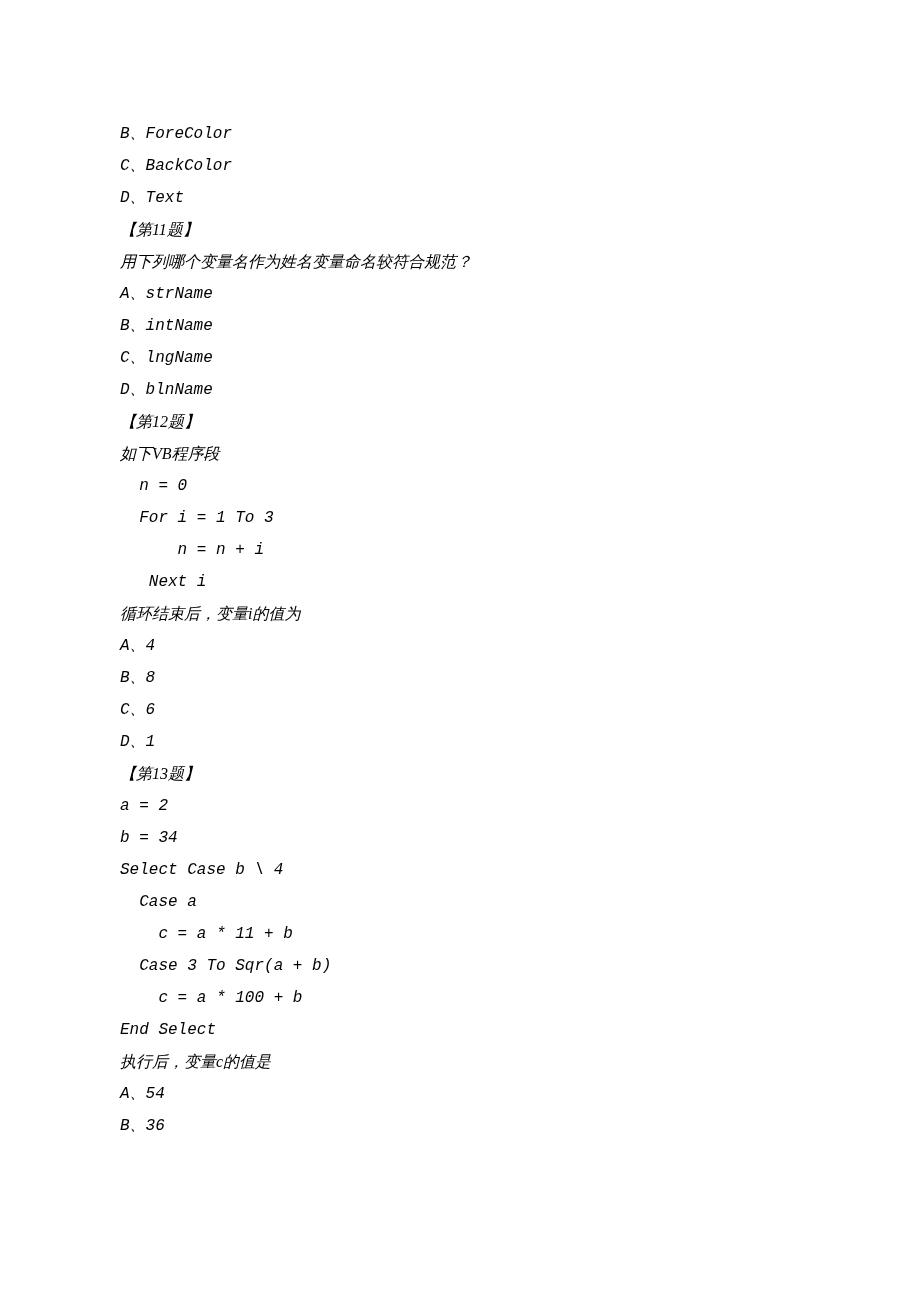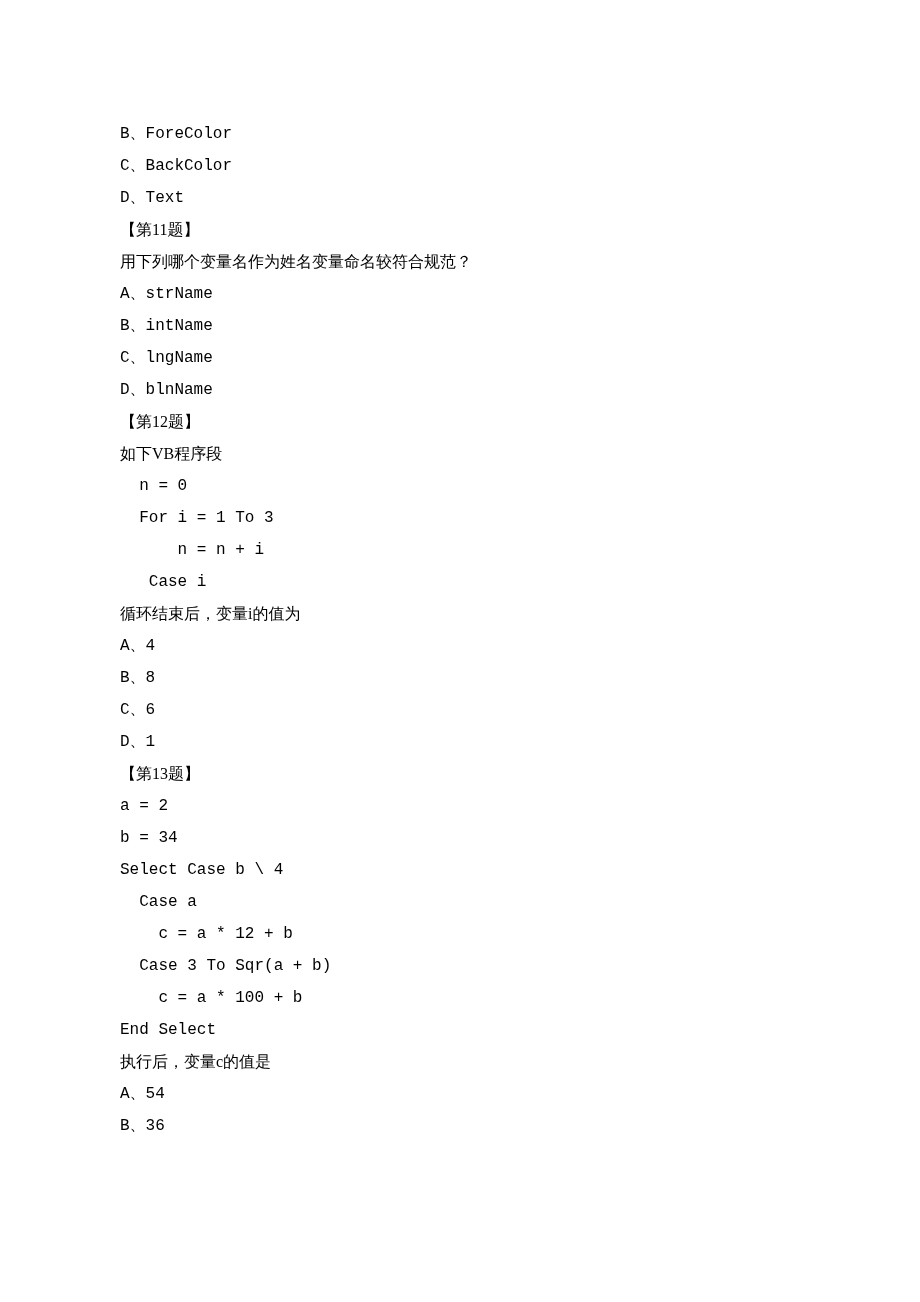--- a/index.html
+++ b/index.html
@@ -13,51 +13,52 @@
     font-family: "SimSun", "宋体", serif;
     font-size: 16px;
     color: #000000;
     line-height: 2.0;
   }
   .mono {
     font-family: "Courier New", "SimSun", monospace;
   }
   .line {
     white-space: pre;
+    font-style: italic;
   }
 </style>
 </head>
 <body>
 
 <div class="page" id="page-root">
     <div class="line mono">B、ForeColor</div>
     <div class="line mono">C、BackColor</div>
     <div class="line mono">D、Text</div>
     <div class="line ">【第11题】</div>
     <div class="line ">用下列哪个变量名作为姓名变量命名较符合规范？</div>
     <div class="line mono">A、strName</div>
     <div class="line mono">B、intName</div>
     <div class="line mono">C、lngName</div>
     <div class="line mono">D、blnName</div>
     <div class="line ">【第12题】</div>
     <div class="line ">如下VB程序段</div>
     <div class="line mono">  n = 0</div>
     <div class="line mono">  For i = 1 To 3</div>
     <div class="line mono">      n = n + i</div>
-    <div class="line mono">   Case i</div>
+    <div class="line mono">   Next i</div>
     <div class="line ">循环结束后，变量i的值为</div>
     <div class="line mono">A、4</div>
     <div class="line mono">B、8</div>
     <div class="line mono">C、6</div>
     <div class="line mono">D、1</div>
     <div class="line ">【第13题】</div>
     <div class="line mono">a = 2</div>
     <div class="line mono">b = 34</div>
     <div class="line mono">Select Case b \ 4</div>
     <div class="line mono">  Case a</div>
-    <div class="line mono">    c = a * 12 + b</div>
+    <div class="line mono">    c = a * 11 + b</div>
     <div class="line mono">  Case 3 To Sqr(a + b)</div>
     <div class="line mono">    c = a * 100 + b</div>
     <div class="line mono">End Select</div>
     <div class="line ">执行后，变量c的值是</div>
     <div class="line mono">A、54</div>
     <div class="line mono">B、36</div>
   </div>
 
 </body></html>

